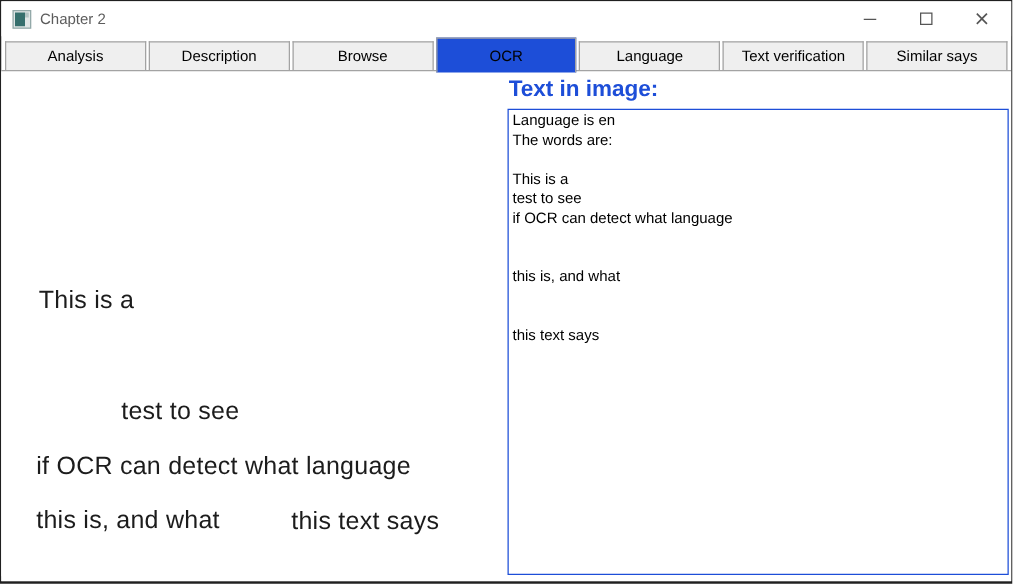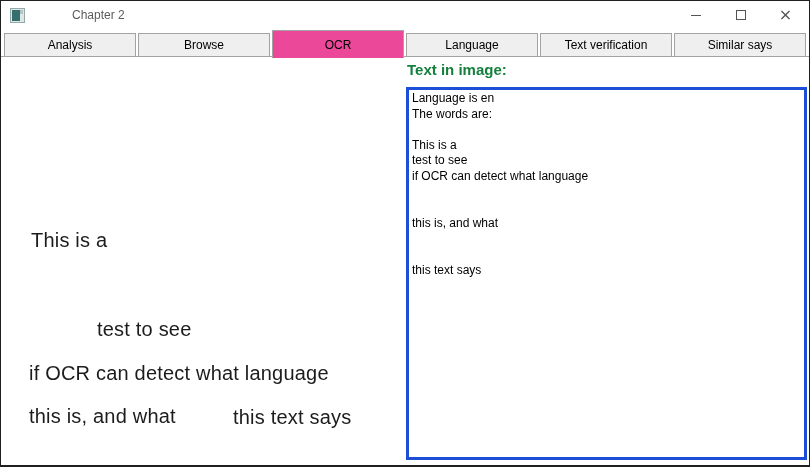--- a/index.html
+++ b/index.html
@@ -4,48 +4,48 @@
 <style>
   html,body{margin:0;padding:0;background:#ffffff;}
   body{width:810px;height:470px;position:relative;font-family:"Liberation Sans","DejaVu Sans",sans-serif;-webkit-font-smoothing:antialiased;}
   .window{position:absolute;left:0;top:0;width:810px;height:467px;background:#ffffff;border:1px solid #202020;border-bottom-width:2px;box-sizing:border-box;overflow:hidden;}
 
   
   .titlebar{position:absolute;left:0;top:0;width:100%;height:28px;background:#ffffff;display:flex;align-items:center;}
   .app-icon{position:absolute;left:9px;top:7px;width:15px;height:15px;box-sizing:border-box;border:1px solid #93a9a9;background:#dfe6e6;}
   .app-icon .teal{position:absolute;left:1px;top:1px;width:8px;height:11px;background:#356f6d;}
   .app-icon .shade{position:absolute;right:1px;top:1px;width:3px;height:4px;background:#b3c4c4;}
-  .title-text{position:absolute;left:31px;top:7px;font-size:12px;color:#5c5c5c;margin-left:40px;}
+  .title-text{position:absolute;left:31px;top:7px;font-size:12px;color:#5c5c5c;}
   .win-controls{position:absolute;right:1px;top:0;height:28px;display:flex;}
   .win-btn{width:45px;height:28px;display:flex;align-items:center;justify-content:center;background:transparent;border:none;padding:0;cursor:default;}
   .min-glyph{display:block;width:10px;height:1px;background:#555;}
   .max-glyph{display:block;width:10px;height:10px;border:1px solid #555;box-sizing:border-box;background:transparent;}
   .close-glyph{font-size:16px;line-height:16px;color:#555;font-family:"DejaVu Sans",sans-serif;}
 
   
   .tabstrip-baseline{position:absolute;left:0;top:55px;width:100%;height:1px;background:#a3a3a3;z-index:1;}
   .tabstrip{position:absolute;left:0;top:27px;width:100%;height:28px;display:flex;align-items:flex-end;padding:0 2px;box-sizing:border-box;z-index:2;}
   .tab{flex:1 1 0;height:23px;margin:0 1px;background:#efefef;border:1px solid #a3a3a3;border-bottom:none;box-sizing:border-box;display:flex;align-items:center;justify-content:center;font-size:12px;color:#000;cursor:default;}
-  .tab.selected{height:28px;margin-bottom:-2px;background:#ec4899;z-index:3;position:relative;}
+  .tab.selected{height:28px;margin-bottom:-2px;background:#1d4ed8;z-index:3;position:relative;}
 
   
   .content{position:absolute;left:0;top:56px;right:0;bottom:0;background:#fff;}
 
   .browse-btn{position:absolute;left:8px;top:7px;width:120px;height:23px;background:#e5e5e5;border:1px solid #8e8e8e;box-sizing:border-box;font-size:12px;color:#000;font-family:"Liberation Sans","DejaVu Sans",sans-serif;padding:0;cursor:default;}
 
   .image-area{position:absolute;left:0;top:0;width:403px;height:404px;background:#fff;}
   .img-line{position:absolute;font-size:20px;color:#1c1c1c;white-space:nowrap;letter-spacing:0.2px;}
   .img-line.l1{left:30px;top:172px;}
   .img-line.l2{left:96px;top:261px;}
   .img-line.l3{left:28px;top:305px;}
   .img-line.l4{left:28px;top:348px;}
   .img-line.l5{left:232px;top:349px;}
 
-  .ocr-heading{position:absolute;left:406px;top:4px;font-size:15px;font-weight:bold;color:#15803d;}
-  .ocr-box{position:absolute;left:405px;top:30px;width:401px;height:373px;box-sizing:border-box;border:3px solid #1d4ed8;background:#fff;font-size:12px;line-height:15.6px;color:#000;padding:1px 3px;white-space:pre-wrap;overflow:hidden;cursor:text;}
+  .ocr-heading{position:absolute;left:406px;top:4px;font-size:18px;font-weight:bold;color:#1d4ed8;}
+  .ocr-box{position:absolute;left:405px;top:30px;width:401px;height:373px;box-sizing:border-box;border:1px solid #1d4ed8;background:#fff;font-size:12px;line-height:15.6px;color:#000;padding:1px 3px;white-space:pre-wrap;overflow:hidden;cursor:text;}
 </style>
 </head>
 <body>
 
 <div class="window">
 
   <div class="titlebar">
     <span class="app-icon">
       <span class="teal"></span>
       <span class="shade"></span>
@@ -60,20 +60,21 @@
         </button>
       <button class="win-btn">
           <span class="close-glyph">×</span>
         </button>
     </span>
   </div>
 
   <div class="tabstrip-baseline"></div>
   <div class="tabstrip">
     <div class="tab">Analysis</div>
+    <div class="tab">Description</div>
     <div class="tab">Browse</div>
     <div class="tab selected">OCR</div>
     <div class="tab">Language</div>
     <div class="tab">Text verification</div>
     <div class="tab">Similar says</div>
   </div>
 
   <div class="content">
 
     <button class="browse-btn">Browse and analyze</button>

